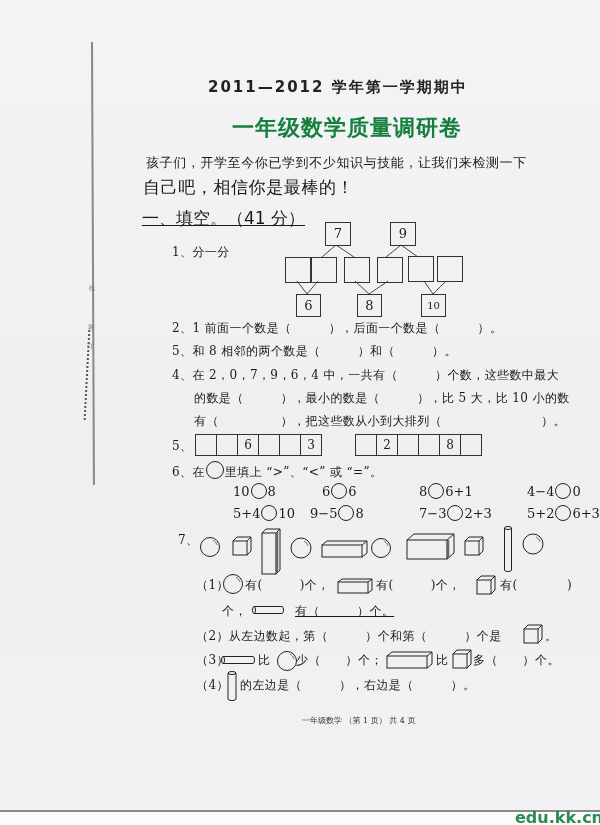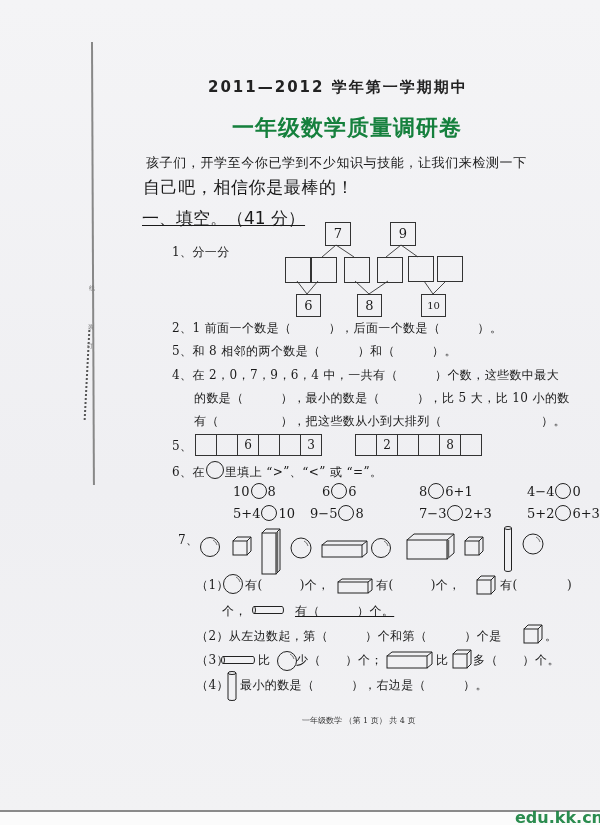--- a/index.html
+++ b/index.html
@@ -299,16 +299,16 @@
 </svg>
 <div class="abs q" style="left:473px;top:652px;">多（　　）个。</div>
 
 <div class="abs q" style="left:196px;top:677px;">（4）</div>
 <svg width="20" height="50" style="left:224px;top:669px;">
   <g stroke="#222" stroke-width="1" fill="none">
     <ellipse cx="8" cy="4" rx="4" ry="1.5"></ellipse>
       <path d="M4 4 v26 a4 1.5 0 0 0 8 0 v-26"></path>
   </g>
 </svg>
-<div class="abs q" style="left:240px;top:677px;">最小的数是（　　　），右边是（　　　）。</div>
+<div class="abs q" style="left:240px;top:677px;">的左边是（　　　），右边是（　　　）。</div>
 
 <div class="abs footer">一年级数学 （第 1 页） 共 4 页</div>
 <div class="watermark">edu.kk.cn</div>
 
 </body></html>

